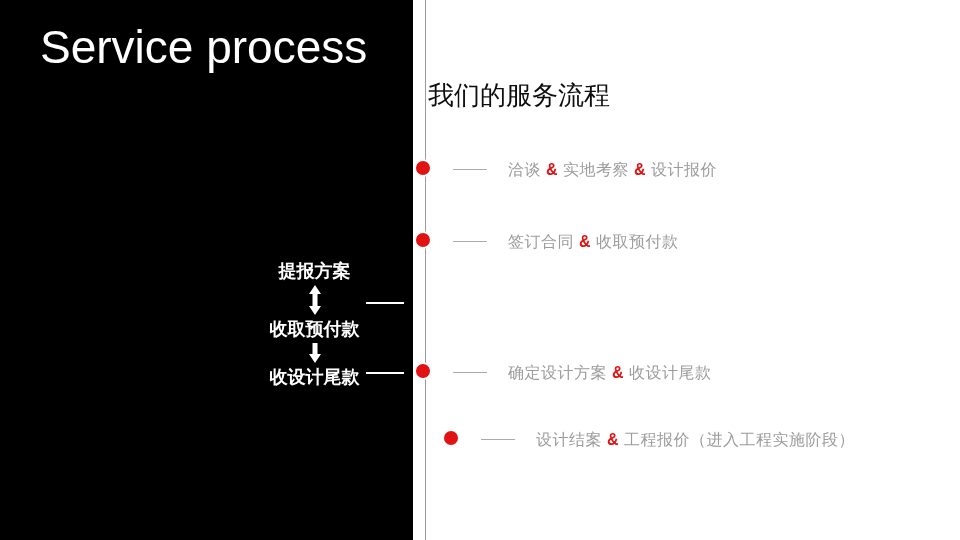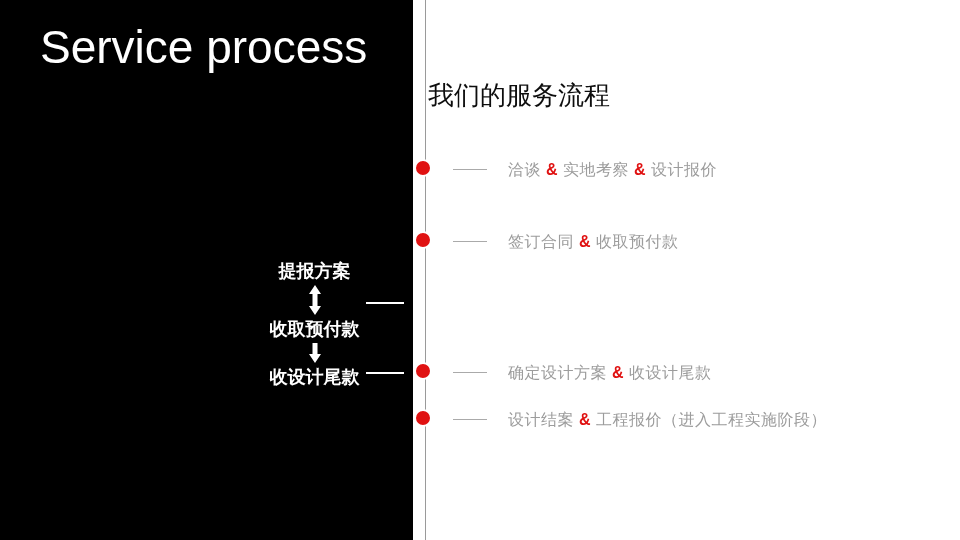--- a/index.html
+++ b/index.html
@@ -48,21 +48,21 @@
     position: absolute; left: 428px; top: 78px;
     font-size: 26px; font-weight: 400; color: #0d0d0d; white-space: nowrap;
   }
 
   
   .row { position: absolute; left: 0; width: 100%; height: 24px; }
   .row.r0 { top: 158px; padding-left: 8px; }
   .row.r1 { top: 230px; }
   .row.r2 { top: 293px; }
   .row.r3 { top: 361px; }
-  .row.r4 { top: 408px; }
+  .row.r4 { top: 428px; margin-left: 28px; }
 
   .dot {
     position: absolute; left: 414px; top: 1px;
     width: 18px; height: 18px; border-radius: 50%;
     background: #e01212; border: 2px solid #ffffff;
   }
   .tick {
     position: absolute; left: 453px; top: 11px; width: 34px; height: 1px;
     background: #aaaaaa;
   }

